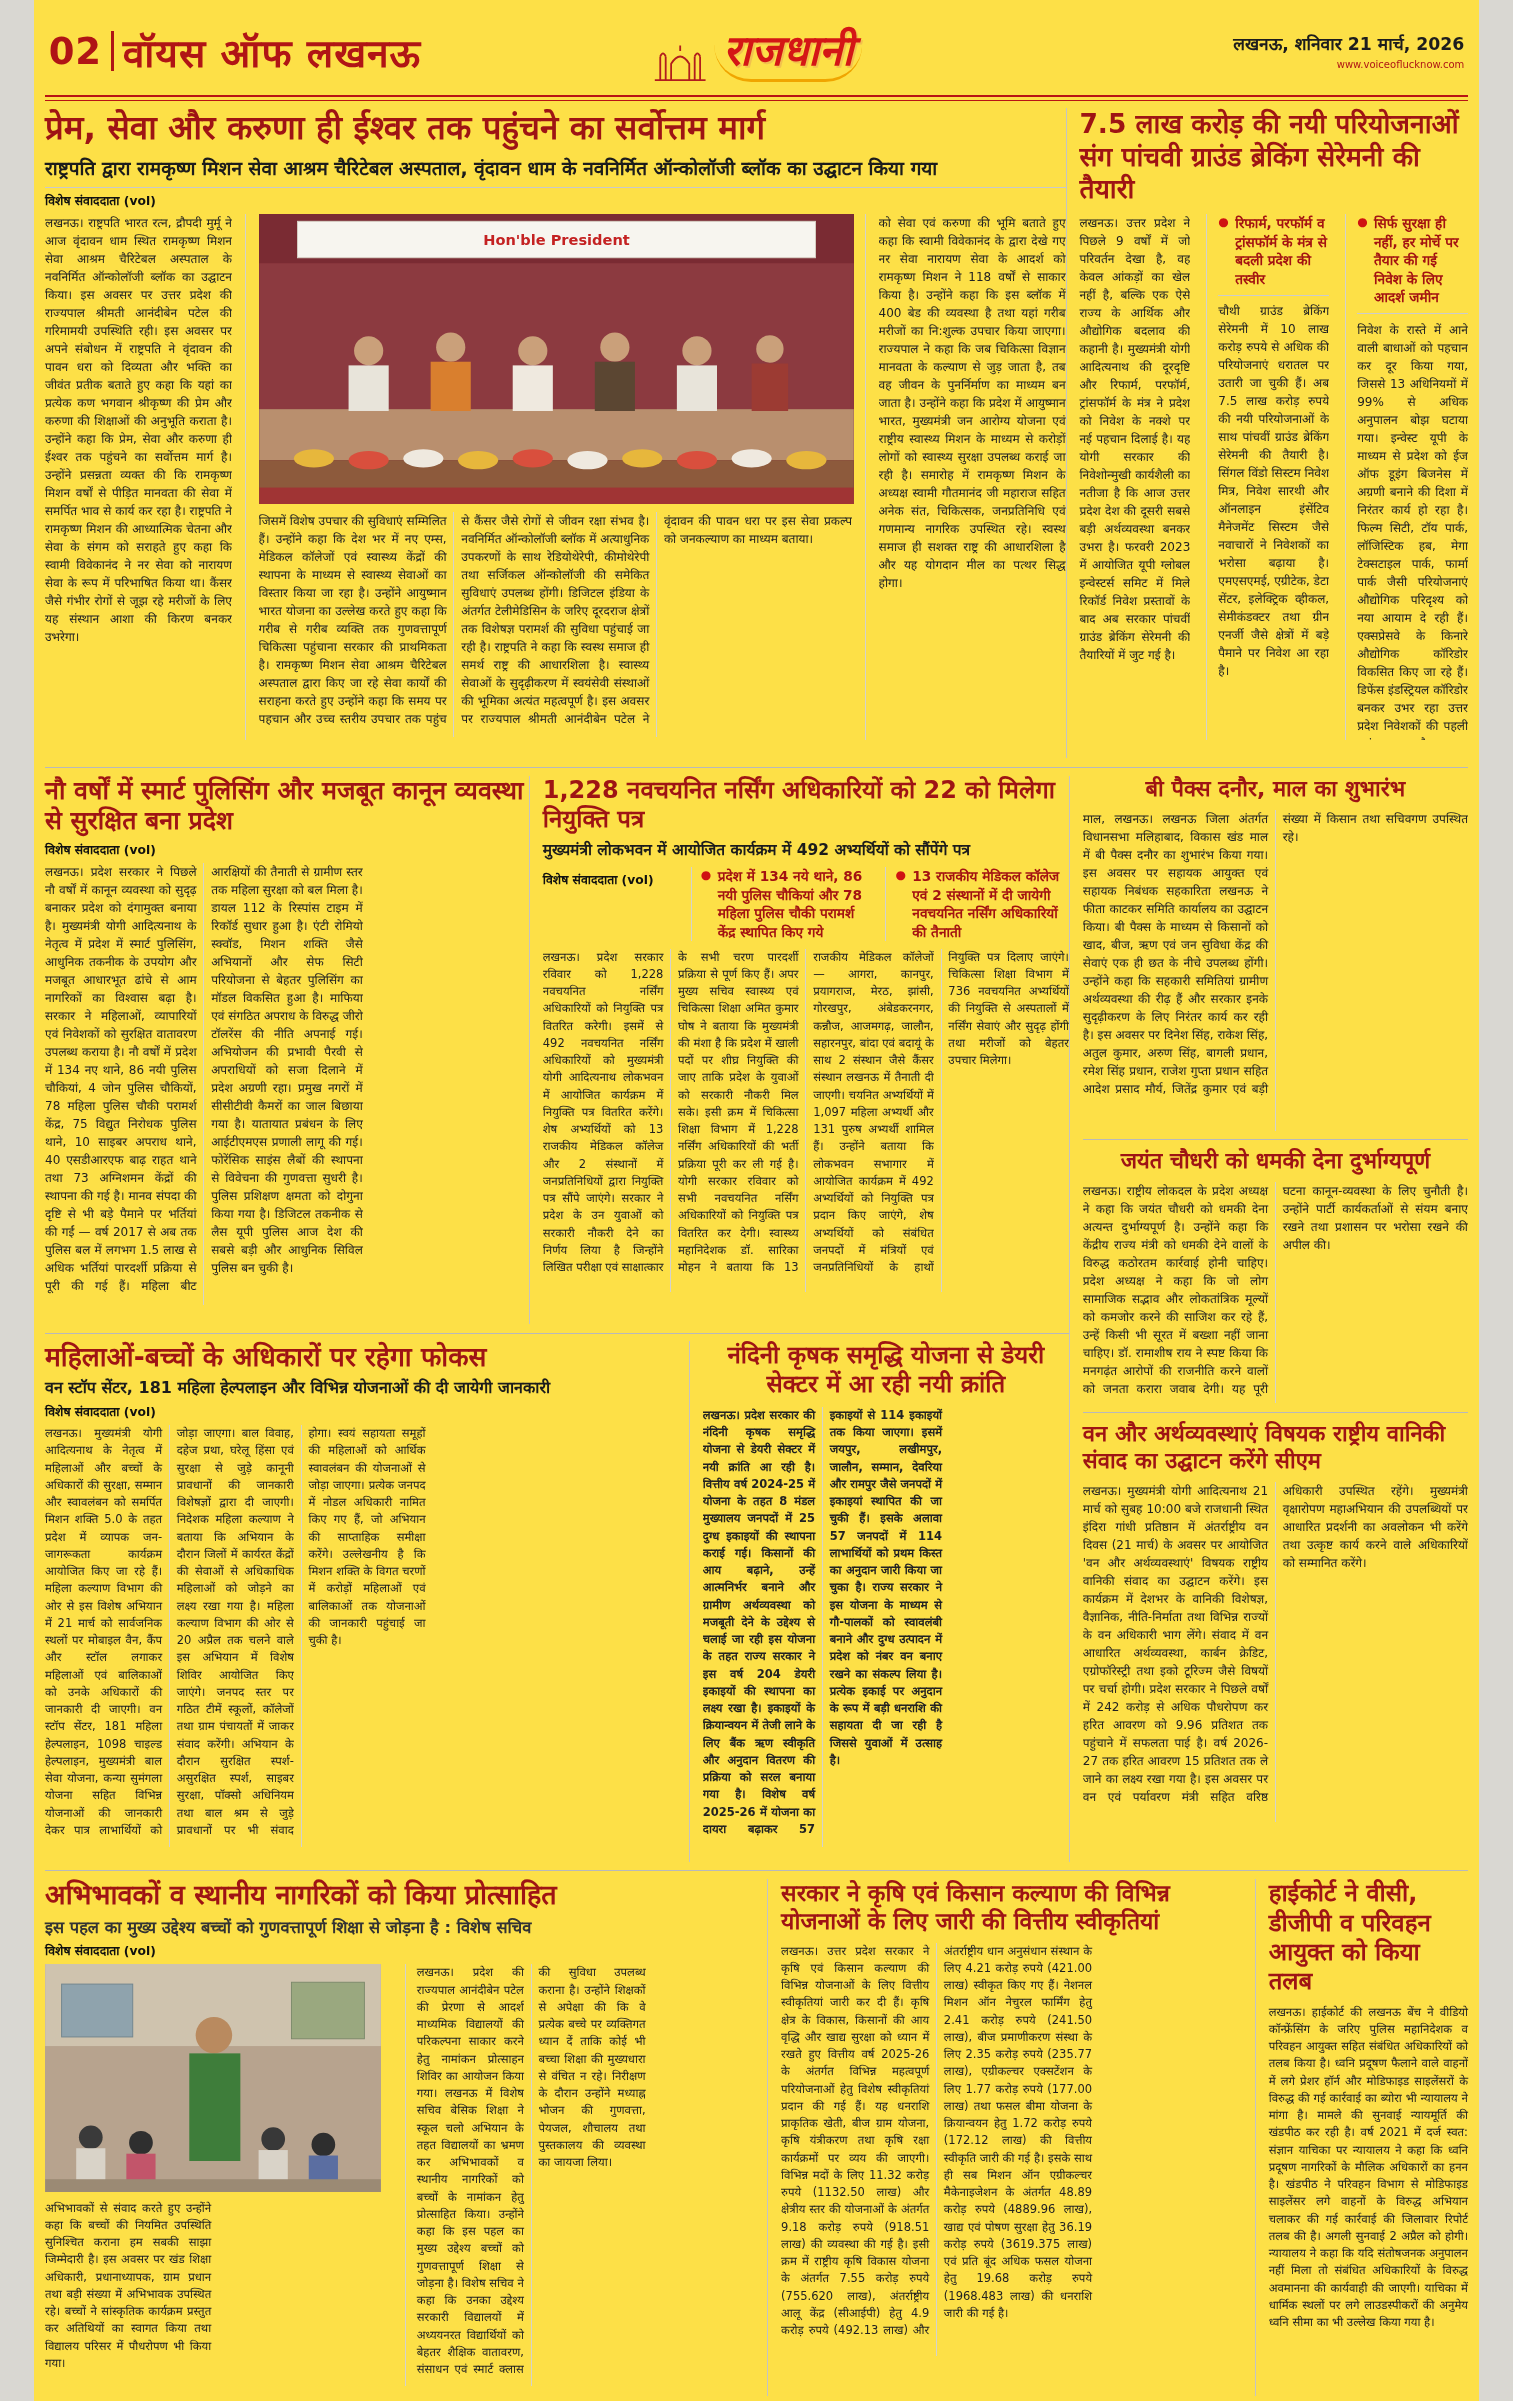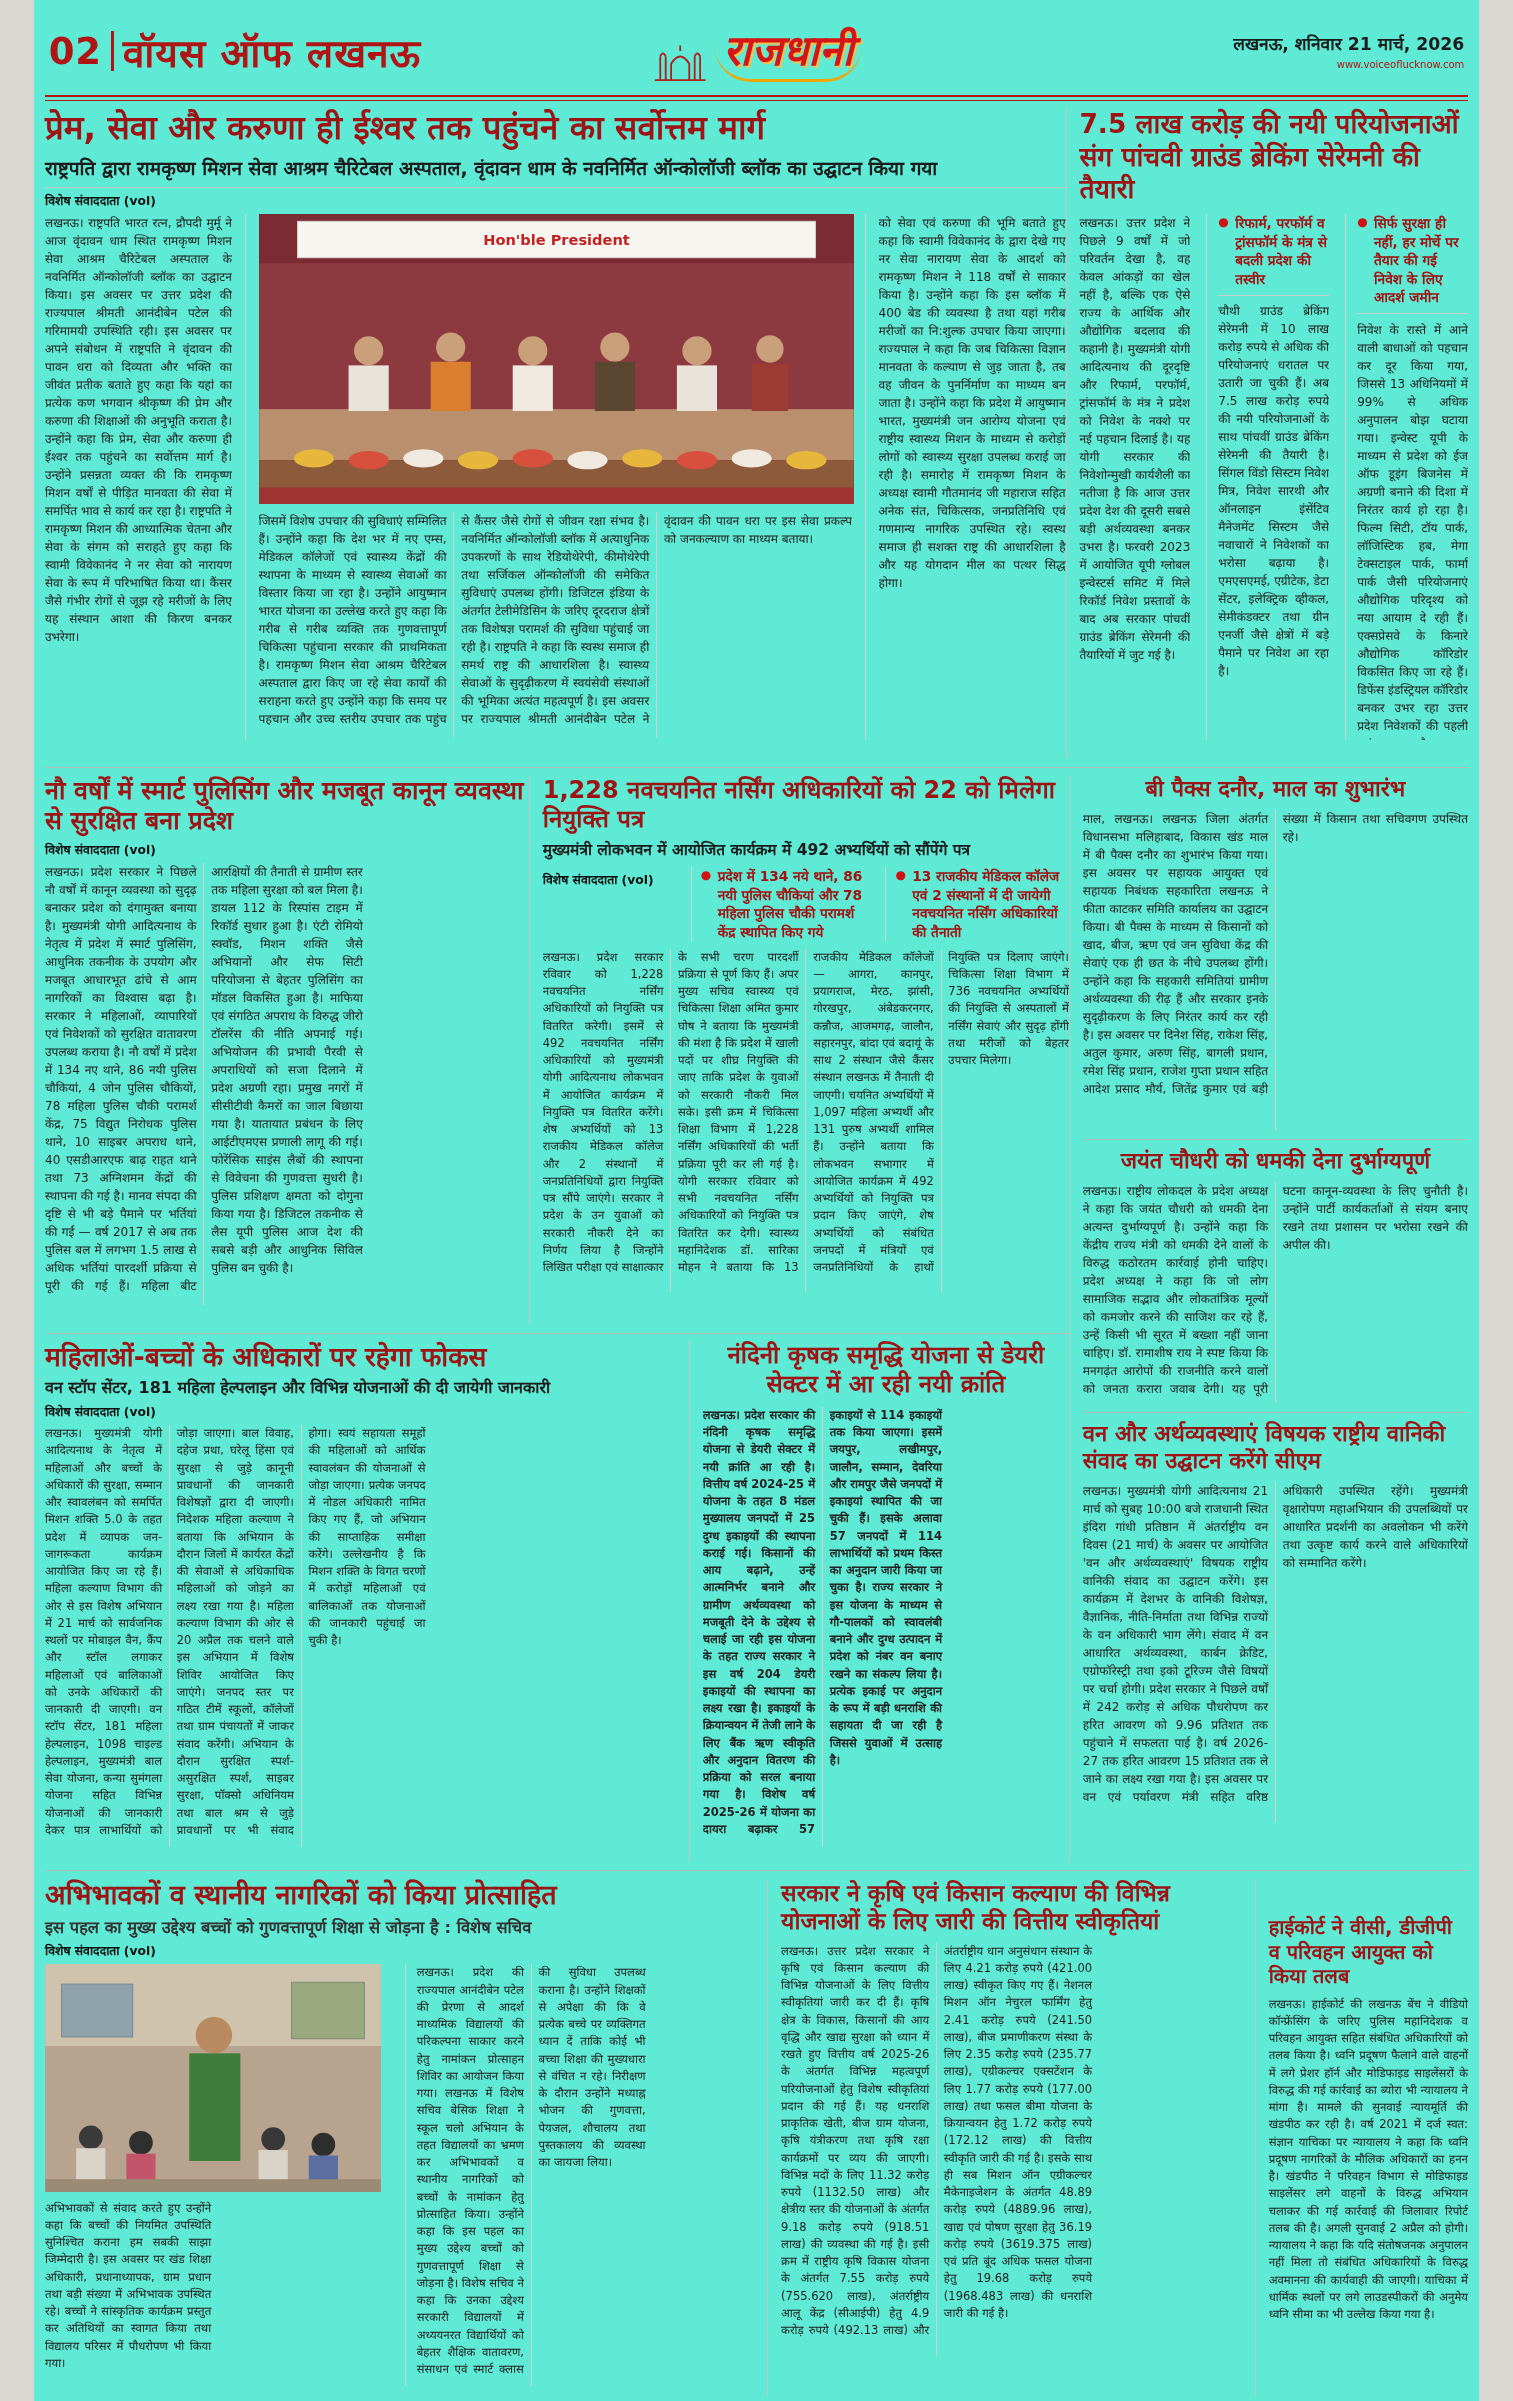--- a/index.html
+++ b/index.html
@@ -1,18 +1,18 @@
 <!DOCTYPE html>
 <html lang="hi" style="font-size:14.6px"><head>
 <meta charset="utf-8">
 <style>
   * { margin:0; padding:0; box-sizing:border-box; }
   html,body { background:#d9d7d2; }
   body { font-family:"DejaVu Sans","Liberation Sans",sans-serif; }
-  .page { width:1445px; height:2401px; margin:0 auto; background:#5eead4; padding:9px 11px 12.8px; overflow:hidden; position:relative; }
+  .page { width:1445px; height:2401px; margin:0 auto; background:#fde047; padding:9px 11px 12.8px; overflow:hidden; position:relative; }
 
   
   .mast { display:flex; align-items:center; justify-content:space-between; height:84px; position:relative; padding:0 3.7px; }
   .mast-left { display:flex; align-items:center; gap:9px; }
   .pageno { font-size:37px; font-weight:bold; color:#b01515; letter-spacing:0.9px; }
   .mast-sep { width:2.7px; height:40px; background:#b01515; display:inline-block; }
   .mast-title { font-size:39px; font-weight:bold; color:#b01515; letter-spacing:0.9px; }
   .mast-center { position:absolute; left:50%; top:50%; transform:translate(-50%,-50%); display:flex; align-items:flex-end; gap:5.5px; }
   .rajdhani-text { font-size:42px; font-weight:bold; font-style:italic; color:#d41616; text-shadow:1.8px 1.8px 0 #f2c14e; border-bottom:3.7px solid #f0a500; padding:0 9px 1.8px; border-radius:0 0 37px 37px; }
   .mast-right { text-align:right; }
@@ -85,21 +85,21 @@
   .school-sub { font-size:16.4px; margin-top:4.6px; color:#333; }
   .school-content { display:flex; gap:12.8px; height:422px; margin-top:3.7px; }
   .school-leftcol { width:347px; }
   .school-photo-wrap { width:336px; height:228px; background:#b7a38e; }
   .school-under { height:183px; margin-top:7.3px; column-count:2; font-size:11.5px; }
   .school-side { flex:1; height:422px; column-count:3; font-size:11.5px; border-left:0.9px solid #d4d2cd; padding-left:11px; }
   .agri { width:511px; border-left:0.9px solid #c4c4c4; padding-left:12.8px; }
   .agri-hl { font-size:23px; }
   .agri-body { height:413px; column-count:3; margin-top:7.3px; font-size:11.5px; }
   .court { width:223px; border-left:0.9px solid #c4c4c4; padding-left:12.8px; }
-  .court-hl { font-size:20px;margin-top:36px; }
+  .court-hl { font-size:24px; }
   .court-body { height:420px; margin-top:7.3px; font-size:11.5px; }
 </style>
 </head>
 <body>
 
 <div class="page">
 
   <header class="mast">
     <div class="mast-left">
       <span class="pageno">02</span>

